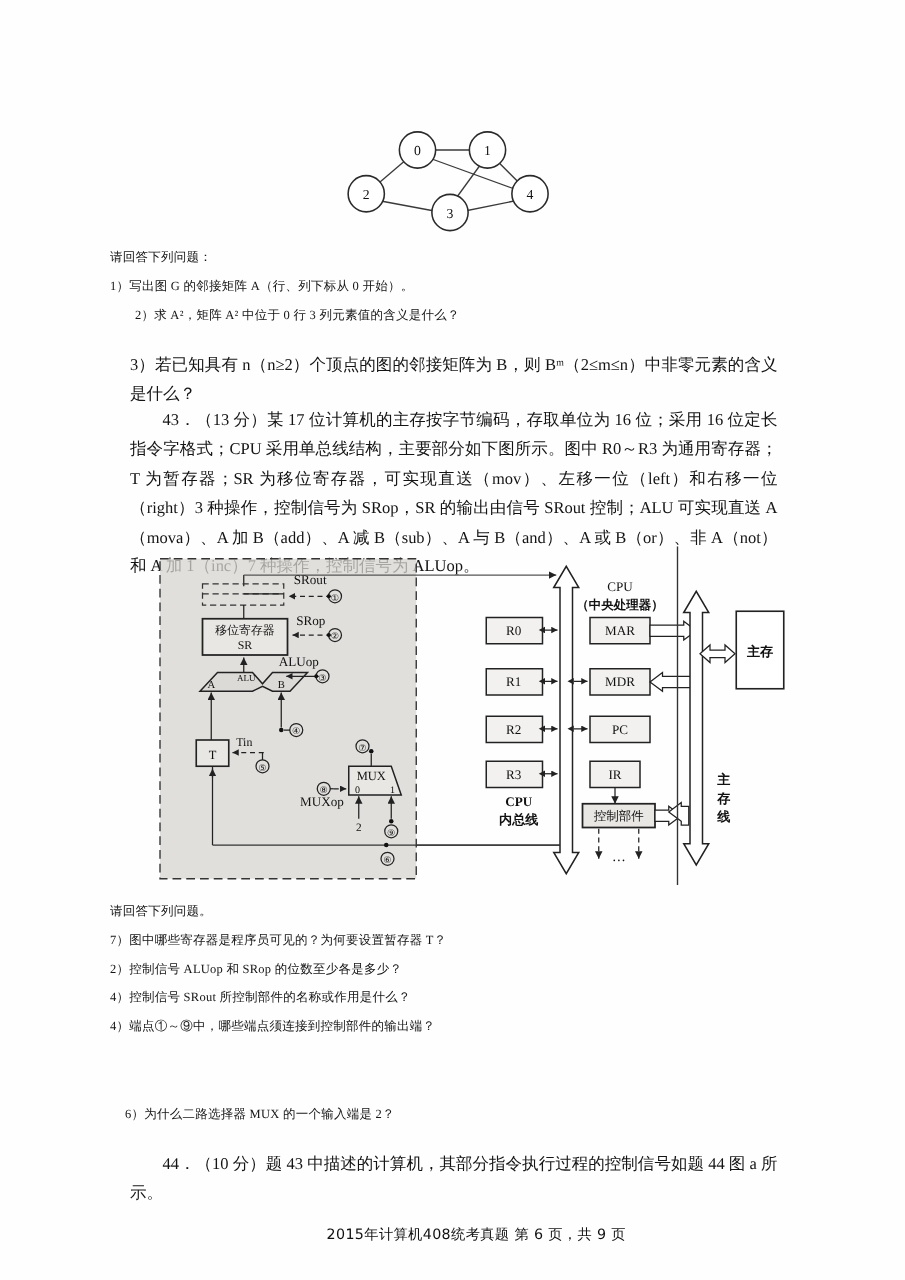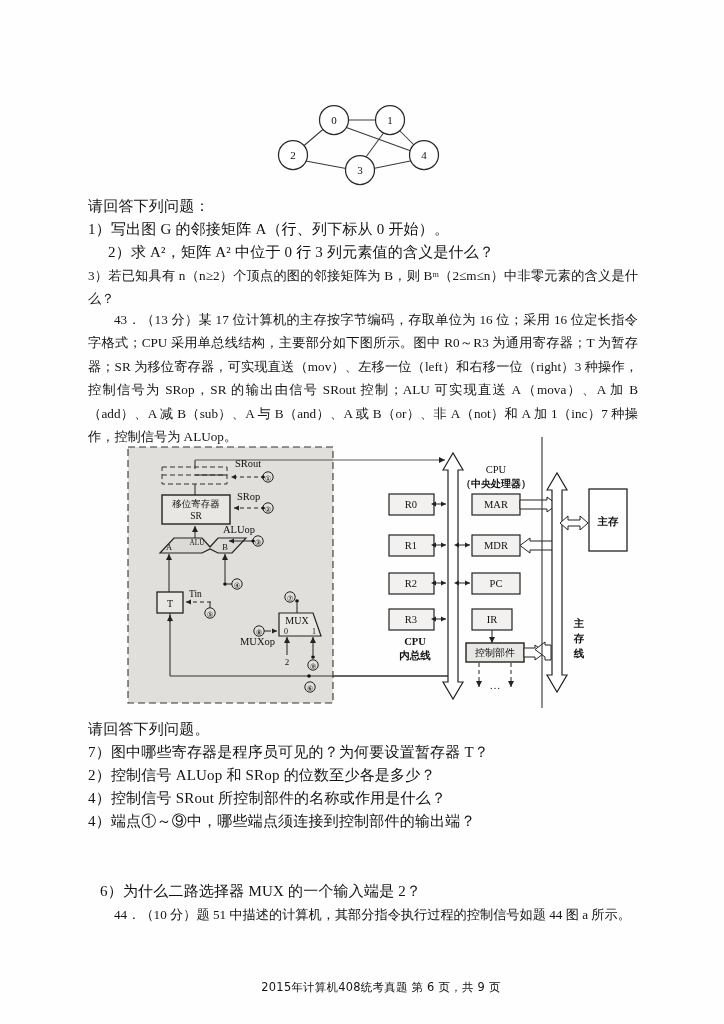--- a/index.html
+++ b/index.html
@@ -18,35 +18,35 @@
 
   
   .graph-fig{
     position:absolute;left:262px;top:98px;width:200px;height:92px;
   }
   .graph-fig svg{display:block;}
 
   
   .txt{
     position:absolute;
-    font-size:15px;
+    font-size:10px;
     line-height:23.4px;
     letter-spacing:.2px;
     color:#141414;
     white-space:nowrap;
   }
   .para{
     position:absolute;
     left:88px;right:86px;
     font-size:13.2px;
     line-height:23.4px;
     text-align:justify;
     color:#141414;
   }
-  .para p{margin:0;}
+  .para p{margin:16px;}
   .ind{text-indent:26px;}
 
   
   .cpu-fig{
     position:absolute;left:127px;top:437px;width:503px;height:271px;
   }
   .cpu-fig svg{display:block;}
 
   
   .footer{
@@ -278,18 +278,18 @@
   </div>
 
   <div class="txt" style="left:88px;top:718px;">请回答下列问题。</div>
   <div class="txt" style="left:88px;top:741px;">7）图中哪些寄存器是程序员可见的？为何要设置暂存器 T？</div>
   <div class="txt" style="left:88px;top:764px;">2）控制信号 ALUop 和 SRop 的位数至少各是多少？</div>
   <div class="txt" style="left:88px;top:787px;">4）控制信号 SRout 所控制部件的名称或作用是什么？</div>
   <div class="txt" style="left:88px;top:810px;">4）端点①～⑨中，哪些端点须连接到控制部件的输出端？</div>
   <div class="txt" style="left:88px;top:880px;margin-left:12px;">6）为什么二路选择器 MUX 的一个输入端是 2？</div>
 
   <div class="para" style="top:903px;">
-    <p class="ind">44．（10 分）题 51 中描述的计算机，其部分指令执行过程的控制信号如题 44 图 a 所示。</p>
+    <p class="ind">44．（10 分）题 43 中描述的计算机，其部分指令执行过程的控制信号如题 44 图 a 所示。</p>
   </div>
 
   <div class="footer">2015年计算机408统考真题 第 6 页，共 9 页</div>
 
 </div>
 
 </body></html>

